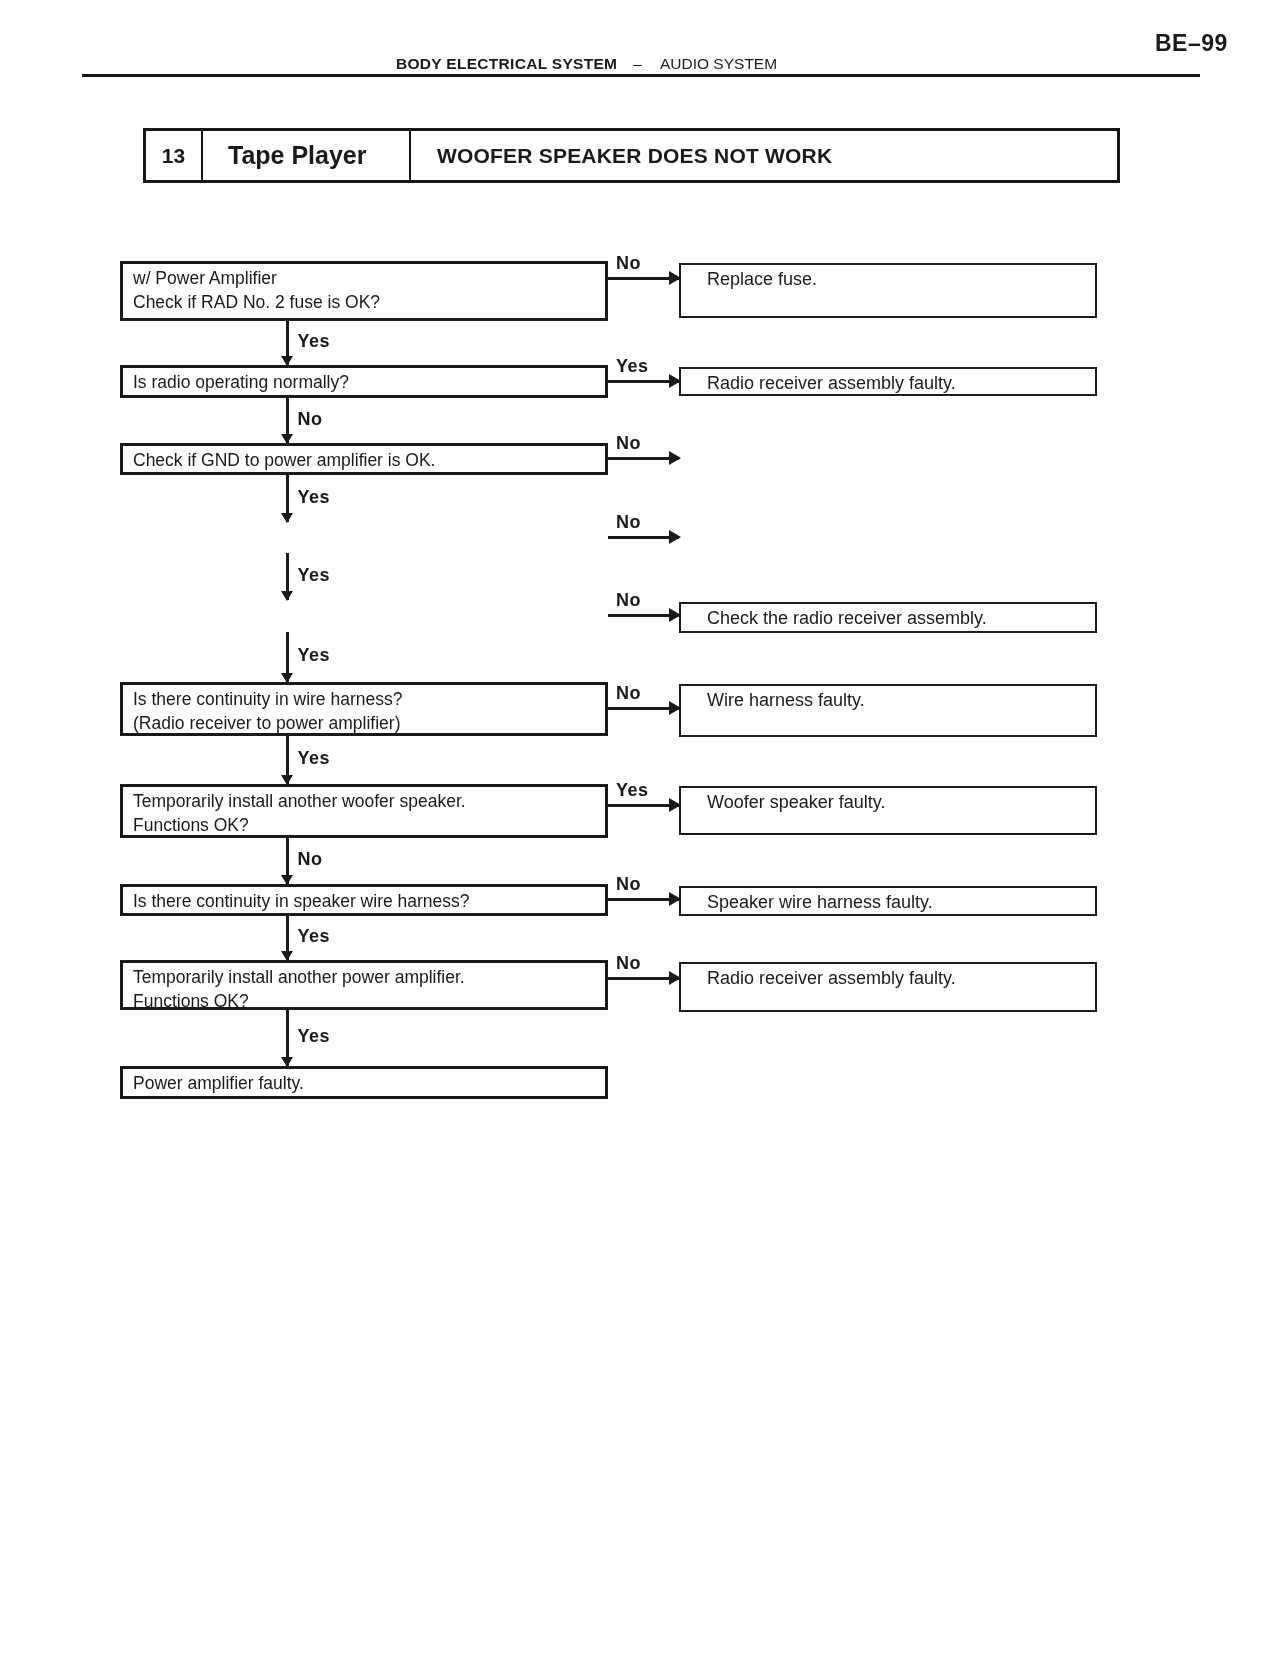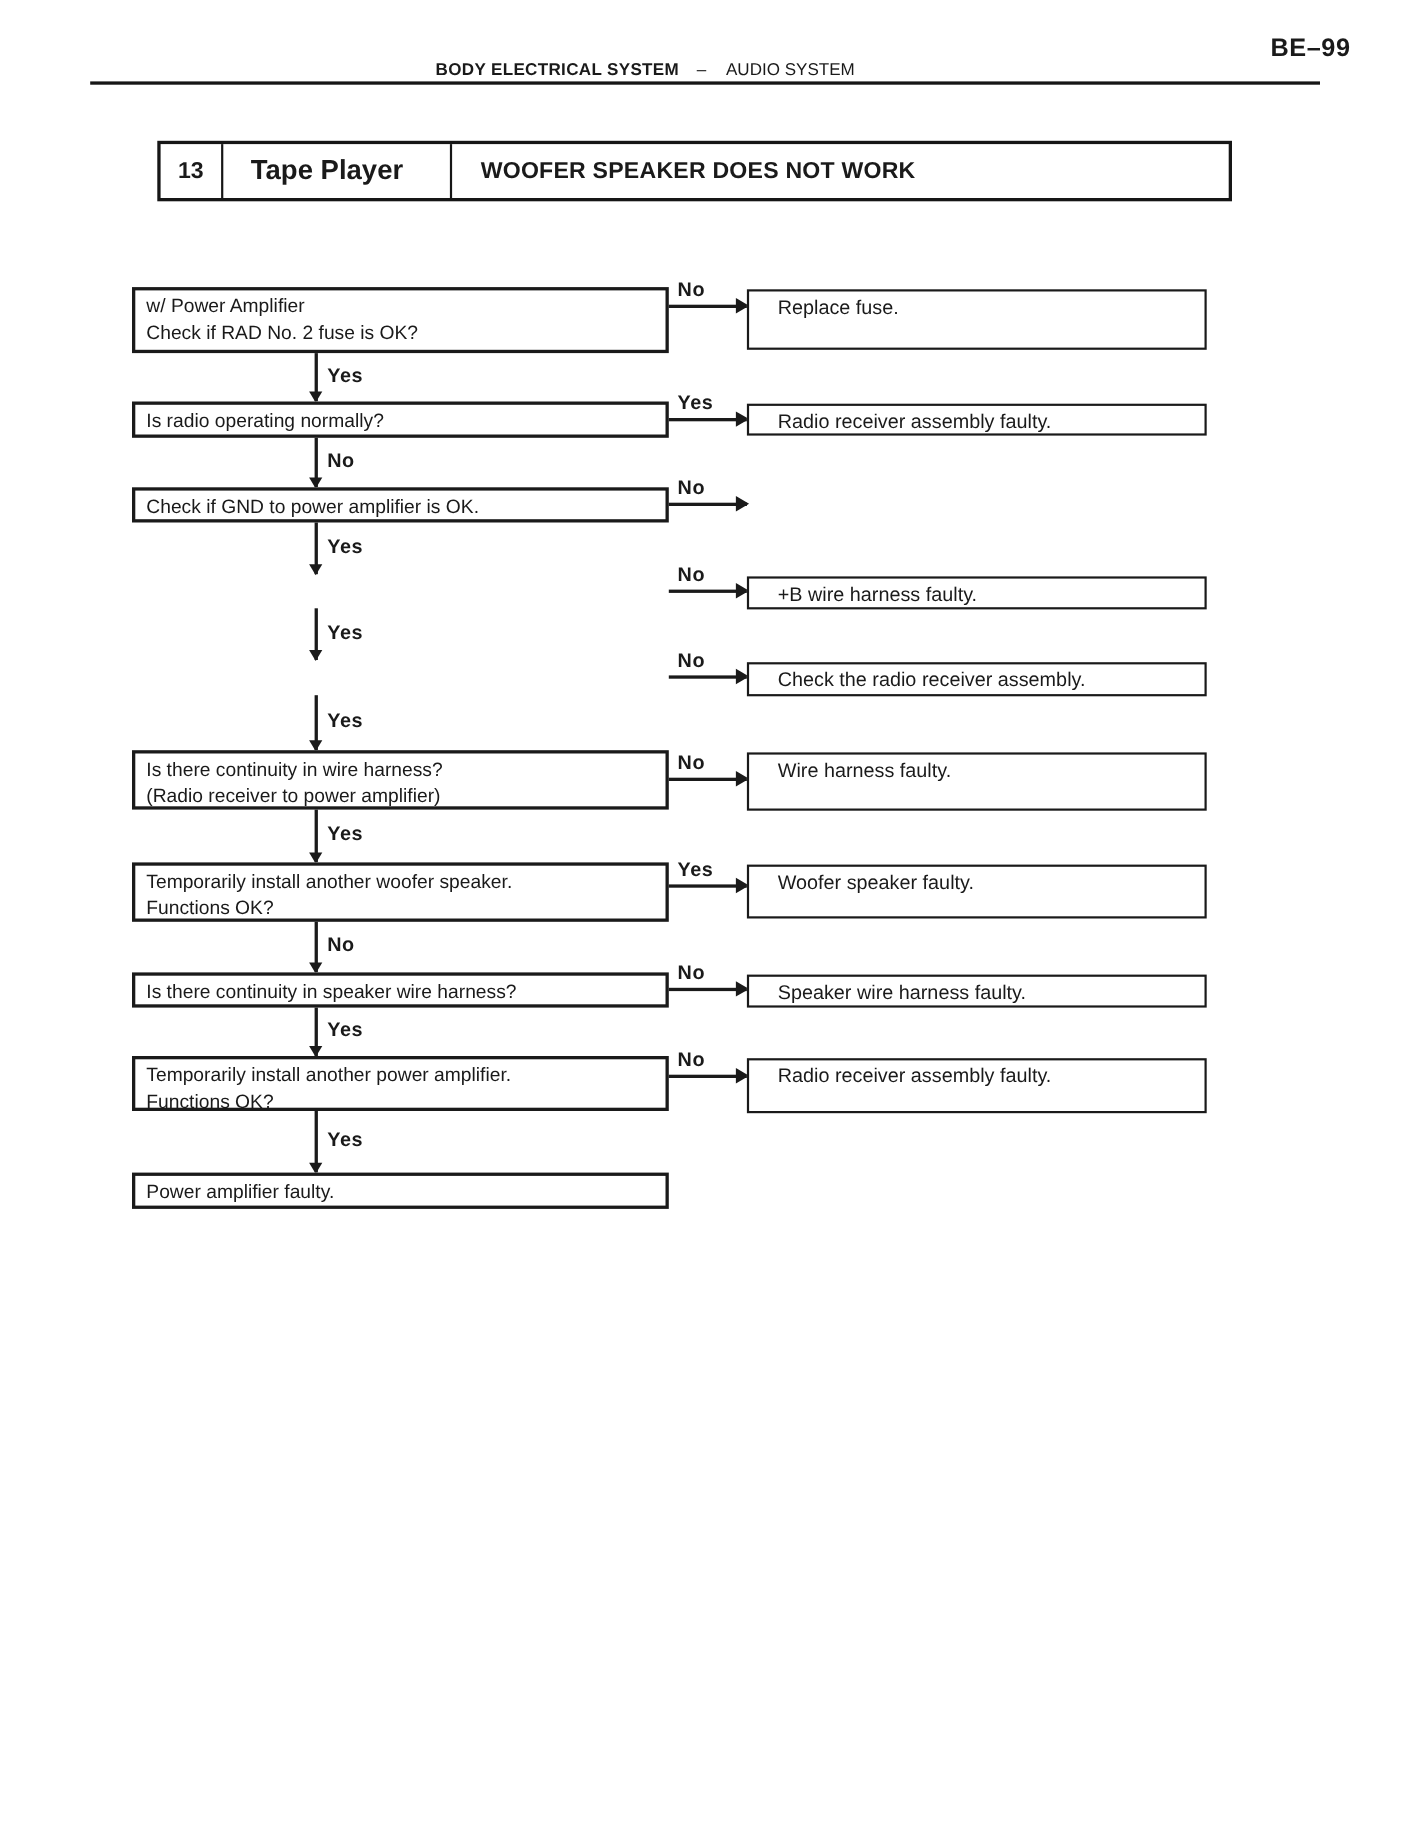--- a/index.html
+++ b/index.html
@@ -106,23 +106,20 @@
         <span class="lbl">Yes</span>
         <span class="arr-d"></span>
       </div>
     </div>
 
     <div class="row" style="top:261px;height:31px">
       <div class="hconn" style="top:14px">
         <span class="lbl">No</span>
         <span class="arr-r"></span>
       </div>
-      <div class="rbox" style="height:30px">
-        <span>+B wire harness faulty.</span>
-      </div>
       <div class="vconn" style="height:47px">
         <span class="lbl">Yes</span>
         <span class="arr-d"></span>
       </div>
     </div>
 
     <div class="row" style="top:339px;height:32px">
       <div class="hconn" style="top:14px">
         <span class="lbl">No</span>
         <span class="arr-r"></span>

